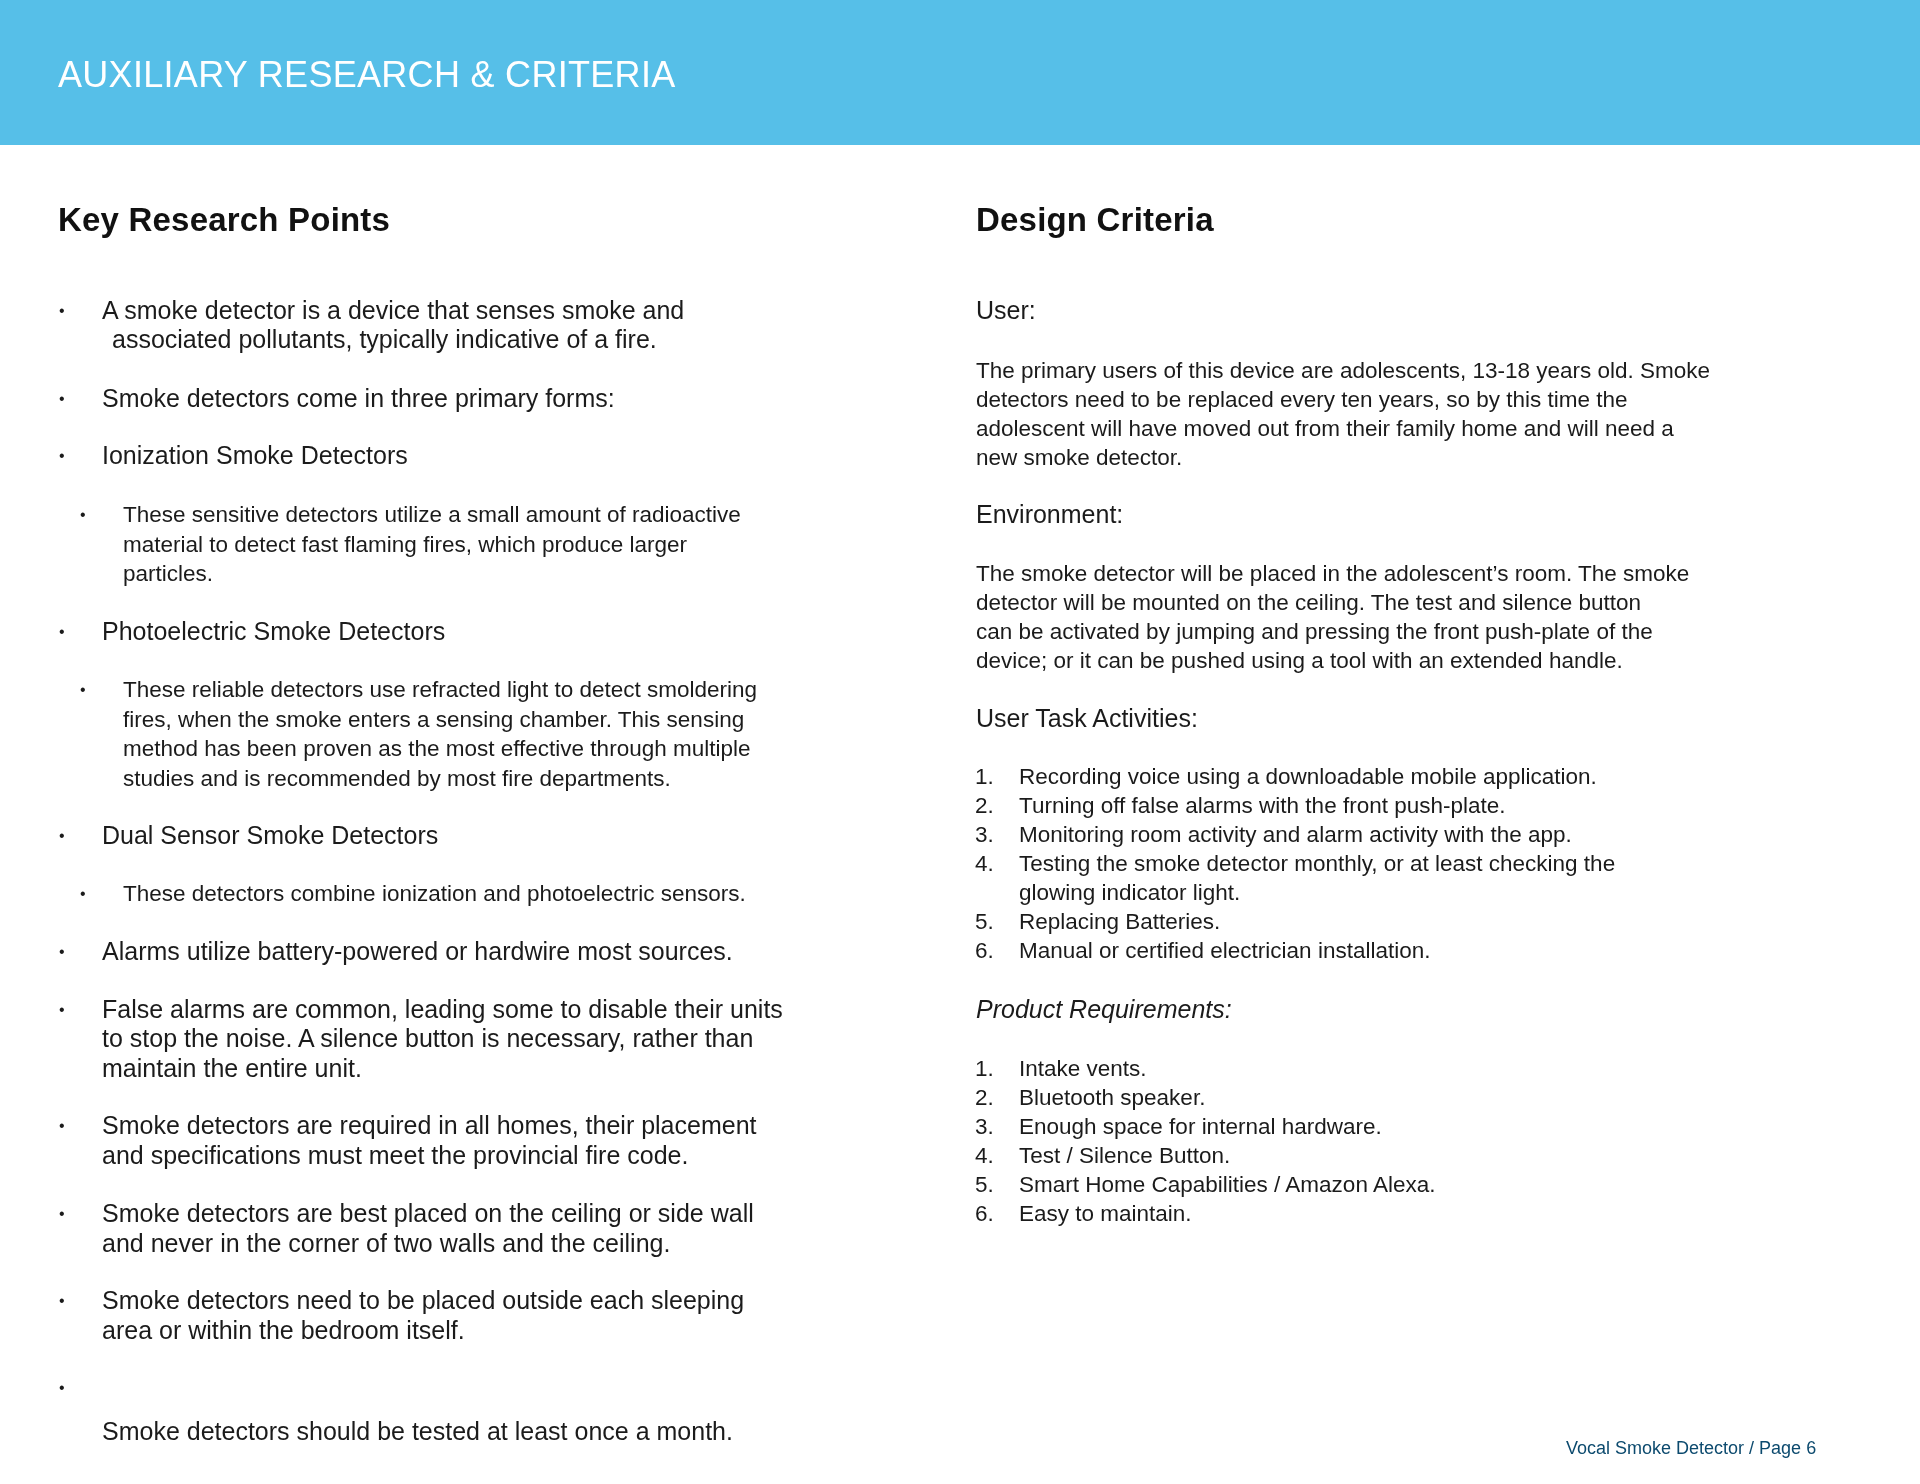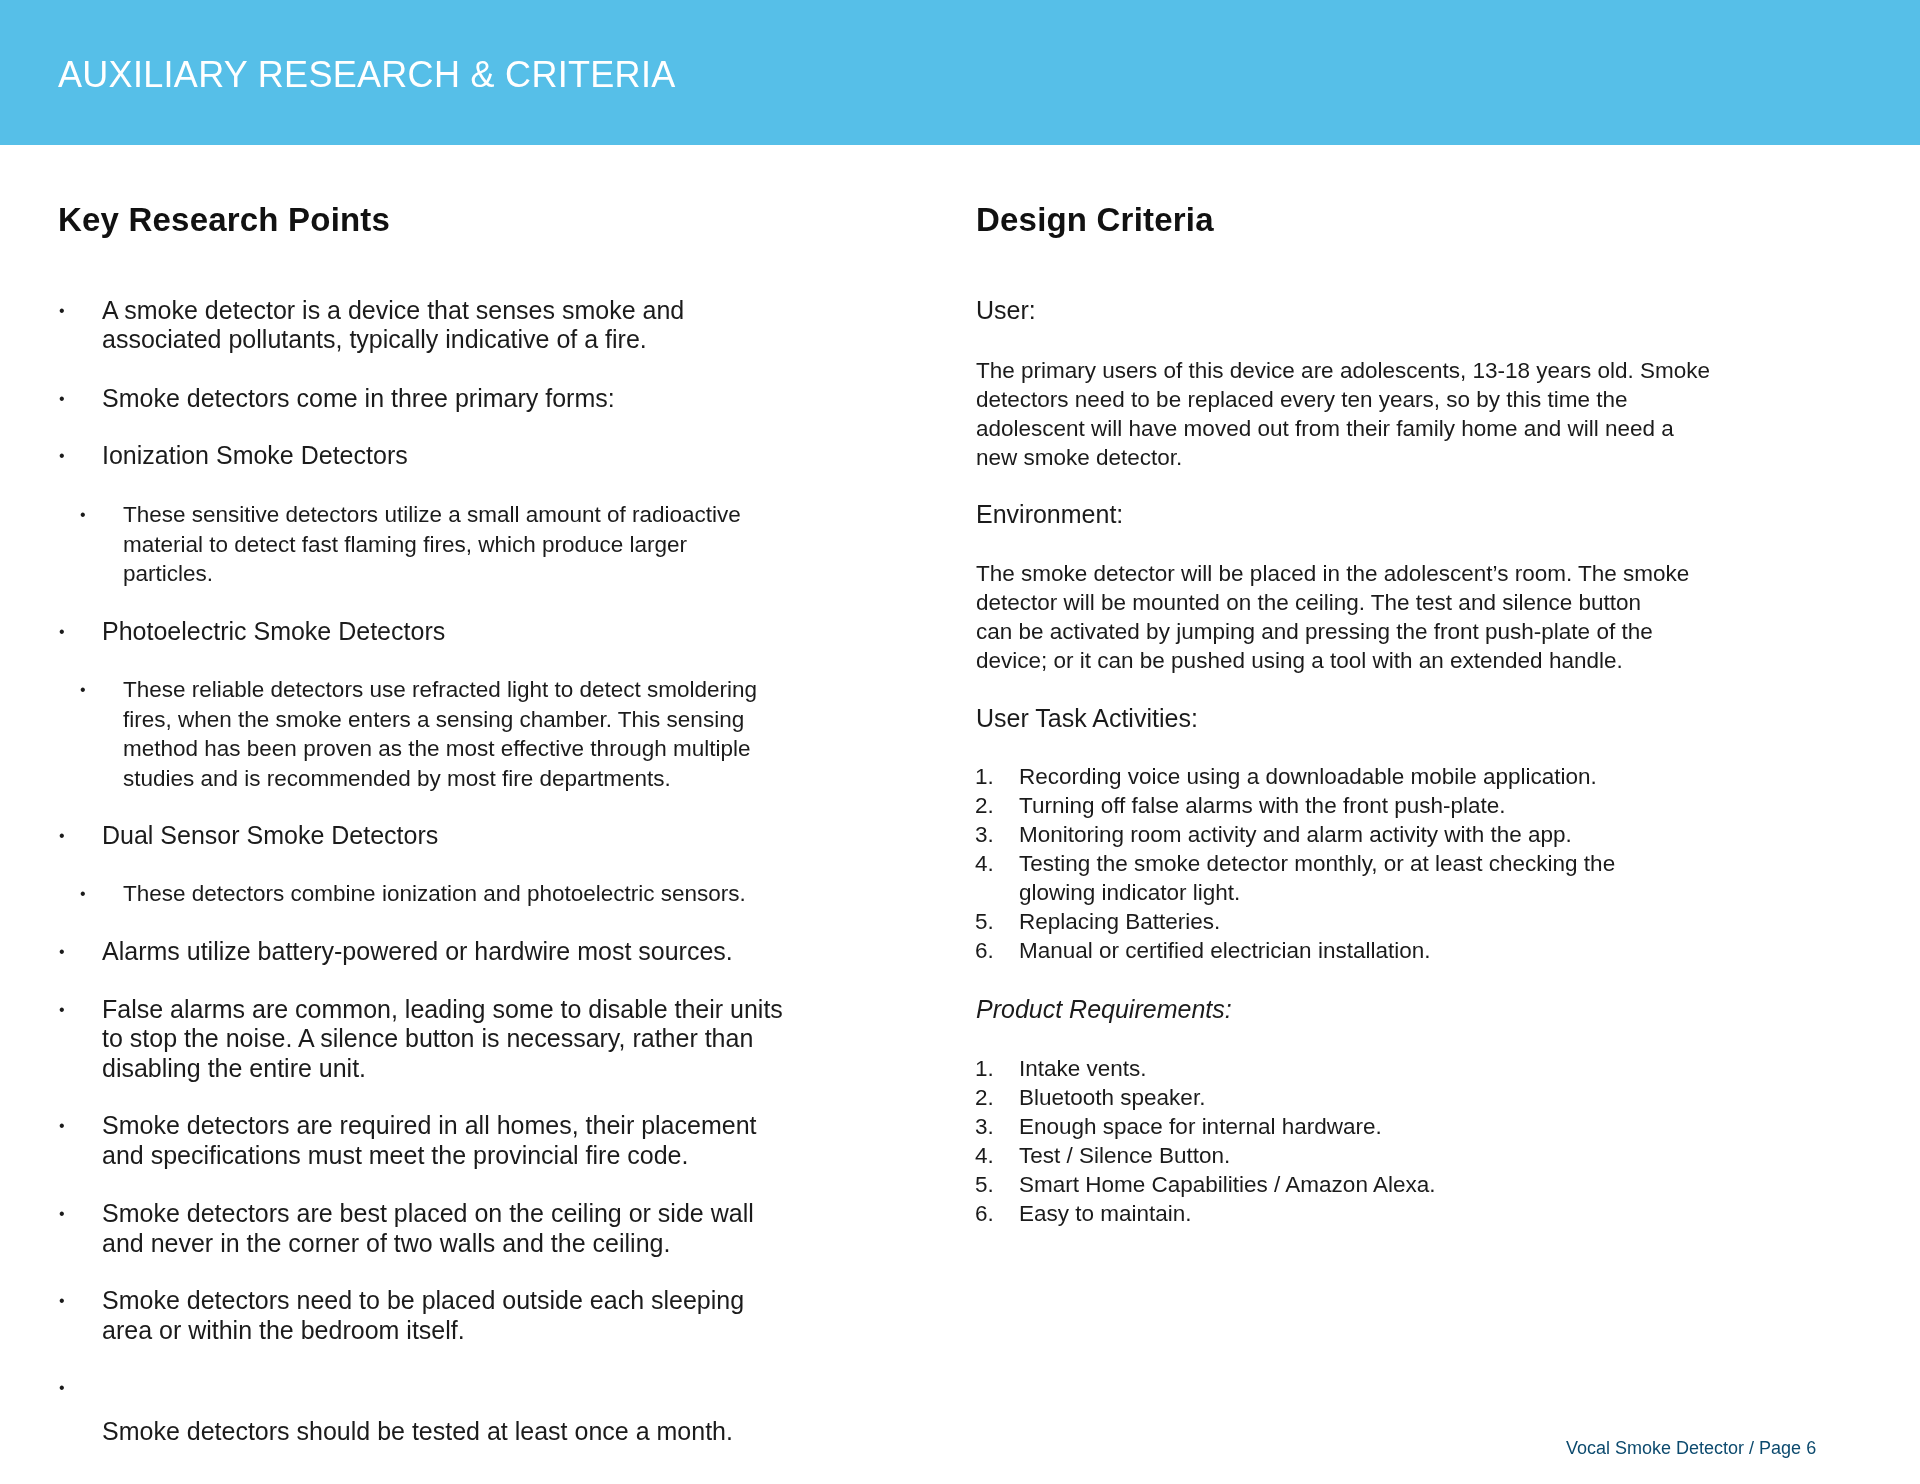--- a/index.html
+++ b/index.html
@@ -20,21 +20,21 @@
 
 <div class="banner">
   <div class="banner-title">AUXILIARY RESEARCH &amp; CRITERIA</div>
 </div>
 
 <div class="heading" style="left:58px; top:200px;">Key Research Points</div>
 
 <div id="left-list">
     <div class="dot" style="left: 59px; top: 296px;">•</div>
     <div class="line" style="left: 102px; top: 296px;">A smoke detector is a device that senses smoke and</div>
-    <div class="line" style="left: 102px; top: 325px;">associated pollutants, typically indicative of a fire.</div>
+    <div class="line" style="left: 112px; top: 325px;">associated pollutants, typically indicative of a fire.</div>
     <div class="dot" style="left: 59px; top: 384px;">•</div>
     <div class="line" style="left: 102px; top: 384px;">Smoke detectors come in three primary forms:</div>
     <div class="dot" style="left: 59px; top: 441px;">•</div>
     <div class="line" style="left: 102px; top: 441px;">Ionization Smoke Detectors</div>
     <div class="dot" style="left: 80px; top: 500px;">•</div>
     <div class="line sub" style="left: 123px; top: 500px;">These sensitive detectors utilize a small amount of radioactive</div>
     <div class="line sub" style="left: 123px; top: 530px;">material to detect fast flaming fires, which produce larger</div>
     <div class="line sub" style="left: 123px; top: 559px;">particles.</div>
     <div class="dot" style="left: 59px; top: 617px;">•</div>
     <div class="line" style="left: 102px; top: 617px;">Photoelectric Smoke Detectors</div>
@@ -45,21 +45,21 @@
     <div class="line sub" style="left: 123px; top: 764px;">studies and is recommended by most fire departments.</div>
     <div class="dot" style="left: 59px; top: 821px;">•</div>
     <div class="line" style="left: 102px; top: 821px;">Dual Sensor Smoke Detectors</div>
     <div class="dot" style="left: 80px; top: 879px;">•</div>
     <div class="line sub" style="left: 123px; top: 879px;">These detectors combine ionization and photoelectric sensors.</div>
     <div class="dot" style="left: 59px; top: 937px;">•</div>
     <div class="line" style="left: 102px; top: 937px;">Alarms utilize battery-powered or hardwire most sources.</div>
     <div class="dot" style="left: 59px; top: 995px;">•</div>
     <div class="line" style="left: 102px; top: 995px;">False alarms are common, leading some to disable their units</div>
     <div class="line" style="left: 102px; top: 1024px;">to stop the noise. A silence button is necessary, rather than</div>
-    <div class="line" style="left: 102px; top: 1054px;">disabling the entire unit.</div>
+    <div class="line" style="left: 102px; top: 1054px;">maintain the entire unit.</div>
     <div class="dot" style="left: 59px; top: 1111px;">•</div>
     <div class="line" style="left: 102px; top: 1111px;">Smoke detectors are required in all homes, their placement</div>
     <div class="line" style="left: 102px; top: 1141px;">and specifications must meet the provincial fire code.</div>
     <div class="dot" style="left: 59px; top: 1199px;">•</div>
     <div class="line" style="left: 102px; top: 1199px;">Smoke detectors are best placed on the ceiling or side wall</div>
     <div class="line" style="left: 102px; top: 1229px;">and never in the corner of two walls and the ceiling.</div>
     <div class="dot" style="left: 59px; top: 1286px;">•</div>
     <div class="line" style="left: 102px; top: 1286px;">Smoke detectors need to be placed outside each sleeping</div>
     <div class="line" style="left: 102px; top: 1316px;">area or within the bedroom itself.</div>
     <div class="dot" style="left: 59px; top: 1373px;">•</div>

